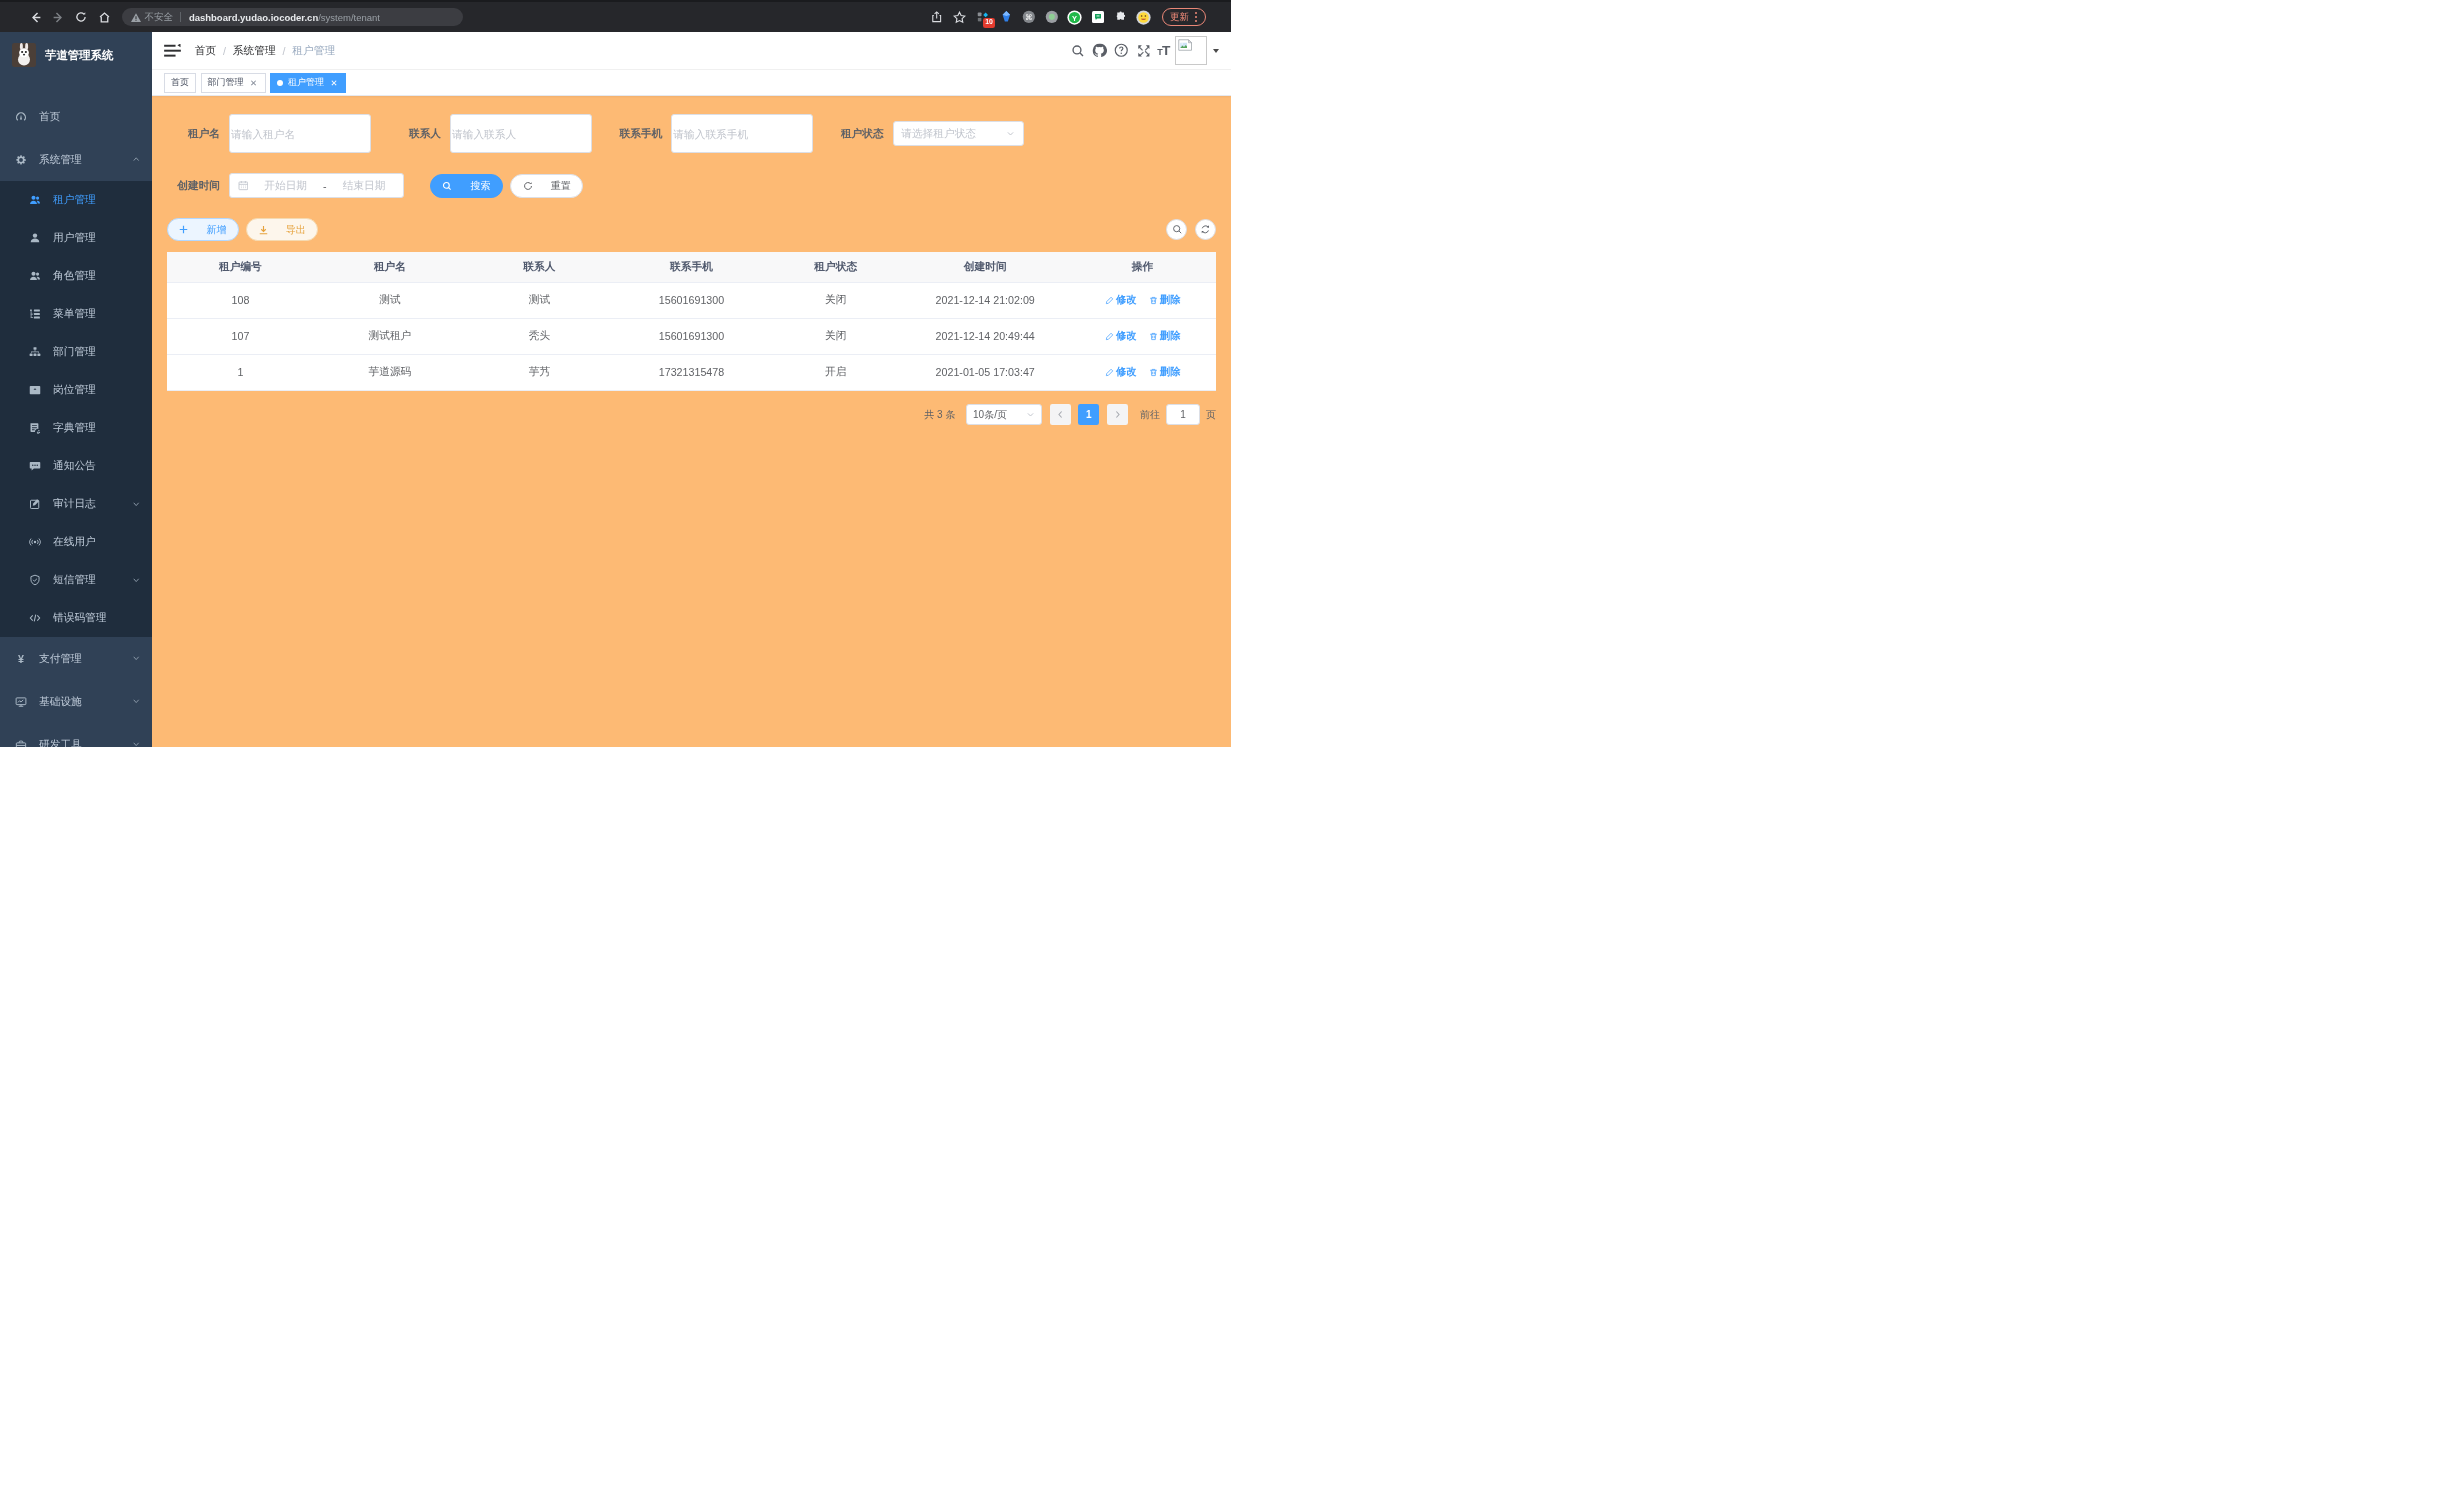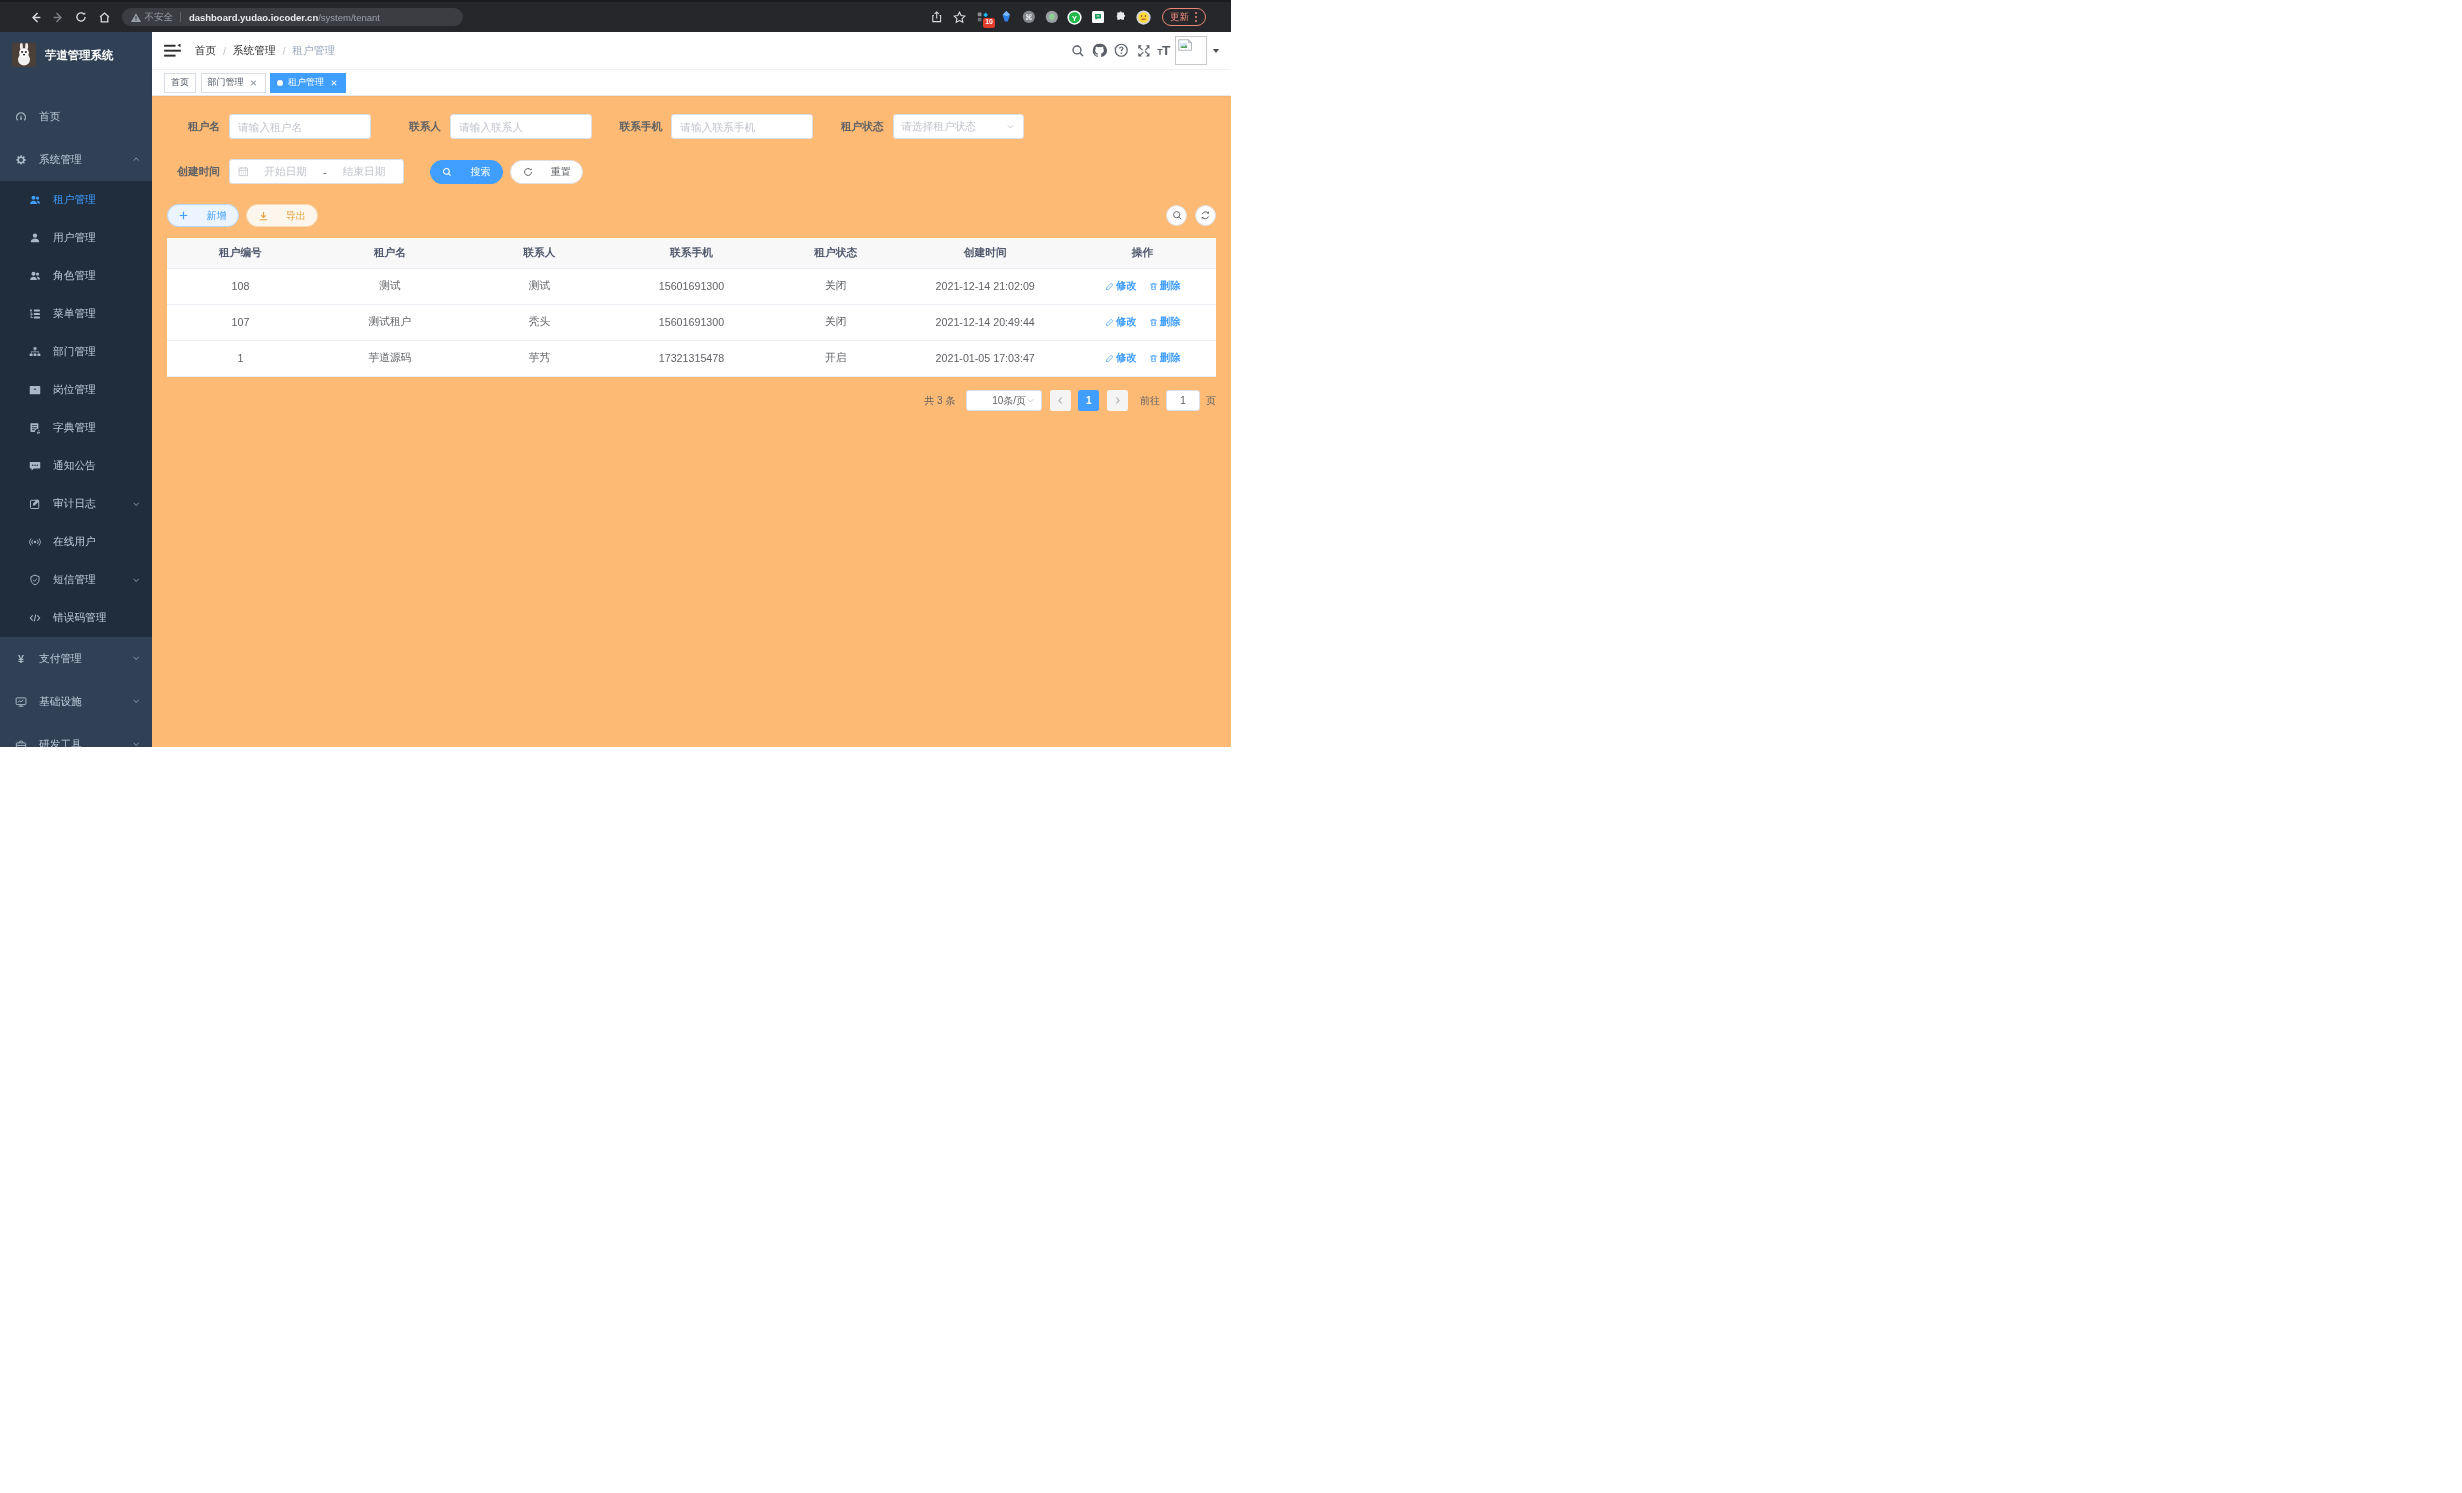--- a/index.html
+++ b/index.html
@@ -62,21 +62,21 @@
   .tag .x { font-size:8.4px; color:#7d8492; width:10.7px; height:10.7px; border-radius:50%; display:flex; align-items:center; justify-content:center; }
   .tag.active { background:#409EFF; border-color:#409EFF; color:#fff; }
   .tag.active .x { color:#fff; }
   .tag .dot { width:6px; height:6px; border-radius:50%; background:#fff; }
 
   
   .content { flex:1; padding:18px 15px 0 15px; background:#fdba74; min-width:0; }
   .filter-row { display:flex; align-items:center; margin-bottom:20px; }
   .f-label { width:53px; text-align:right; color:#606266; font-weight:700; margin-right:9px; flex:0 0 auto; white-space:nowrap; }
   .f-label.wide { width:64px; margin-left:-10.7px; }
-  .inp { height:25px; border:0.8px solid #dcdfe6; border-radius:3px; padding:0 8px; font-size:10.7px; color:#606266; width:142px; background:#fff; font-family:inherit; }
+  .inp { height:39px; border:0.8px solid #dcdfe6; border-radius:3px; padding:0 1px; font-size:10.7px; color:#606266; width:142px; background:#fff; font-family:inherit; }
   .inp::placeholder { color:#c0c4cc; }
   .group { display:flex; align-items:center; margin-right:17px; }
   .select { width:131px; height:25px; border:0.8px solid #dcdfe6; border-radius:3px; display:flex; align-items:center; padding:0 7.6px; color:#c0c4cc; cursor:pointer; background:#fff; }
   .select .sel-text { flex:1; }
   .daterange { width:175px; height:25px; border:0.8px solid #dcdfe6; border-radius:3px; display:flex; align-items:center; padding:0 7.6px; gap:6px; background:#fff; cursor:pointer; }
   .daterange .ph { color:#c0c4cc; flex:1; text-align:center; }
   .daterange .sep { color:#606266; }
   .btn { height:24px; border-radius:12px; border:0.8px solid #dcdfe6; background:#fff; color:#606266; font-size:10px; padding:0 11.4px; display:inline-flex; align-items:center; gap:18px; cursor:pointer; font-family:inherit; }
   .btn-primary { background:#409EFF; border-color:#409EFF; color:#fff; }
   .btn-plain-primary { background:#ecf5ff; border-color:#b3d8ff; color:#409EFF; }
@@ -94,21 +94,21 @@
   .tbody-row:first-of-type { border-top:0.8px solid #ebeef5; }
   .td { text-align:center; white-space:nowrap; overflow:hidden; }
   .c1{width:14%;} .c2{width:14.5%;} .c3{width:14%;} .c4{width:15%;} .c5{width:12.5%;} .c6{width:16%;} .c7{width:14%;}
   .link { color:#409EFF; cursor:pointer; display:inline-flex; align-items:center; gap:2.3px; font-size:10.3px; }
   .ops { display:inline-flex; gap:12px;font-weight:bold; }
 
   
   .pager { display:flex; align-items:center; justify-content:flex-end; margin-top:13.7px; gap:7.6px; color:#606266; font-size:10px; }
   .pg-total { margin-right:3px; }
   .pg-size { width:76px; height:21px; border:0.8px solid #dcdfe6; border-radius:3px; display:flex; align-items:center; padding:0 6px; color:#606266; cursor:pointer; background:#fff; }
-  .pg-size span { flex:1; text-align:right; }
+  .pg-size span { flex:1; text-align:left; }
   .pg-btn { width:21px; height:21px; background:#f4f4f5; border-radius:2.3px; display:flex; align-items:center; justify-content:center; color:#a8abb2; cursor:pointer; }
   .pg-num { width:21px; height:21px; border-radius:2.3px; background:#409EFF; color:#fff; display:flex; align-items:center; justify-content:center; font-weight:700; cursor:pointer; }
   .pg-goto { display:flex; align-items:center; gap:6px; margin-left:4.6px; }
   .pg-input { width:34px; height:21px; border:0.8px solid #dcdfe6; border-radius:3px; text-align:center; color:#606266; font-size:10px; font-family:inherit; }
 
   .chev-svg { width:8.4px; height:8.4px; }
 </style>
 </head>
 <body>
 

